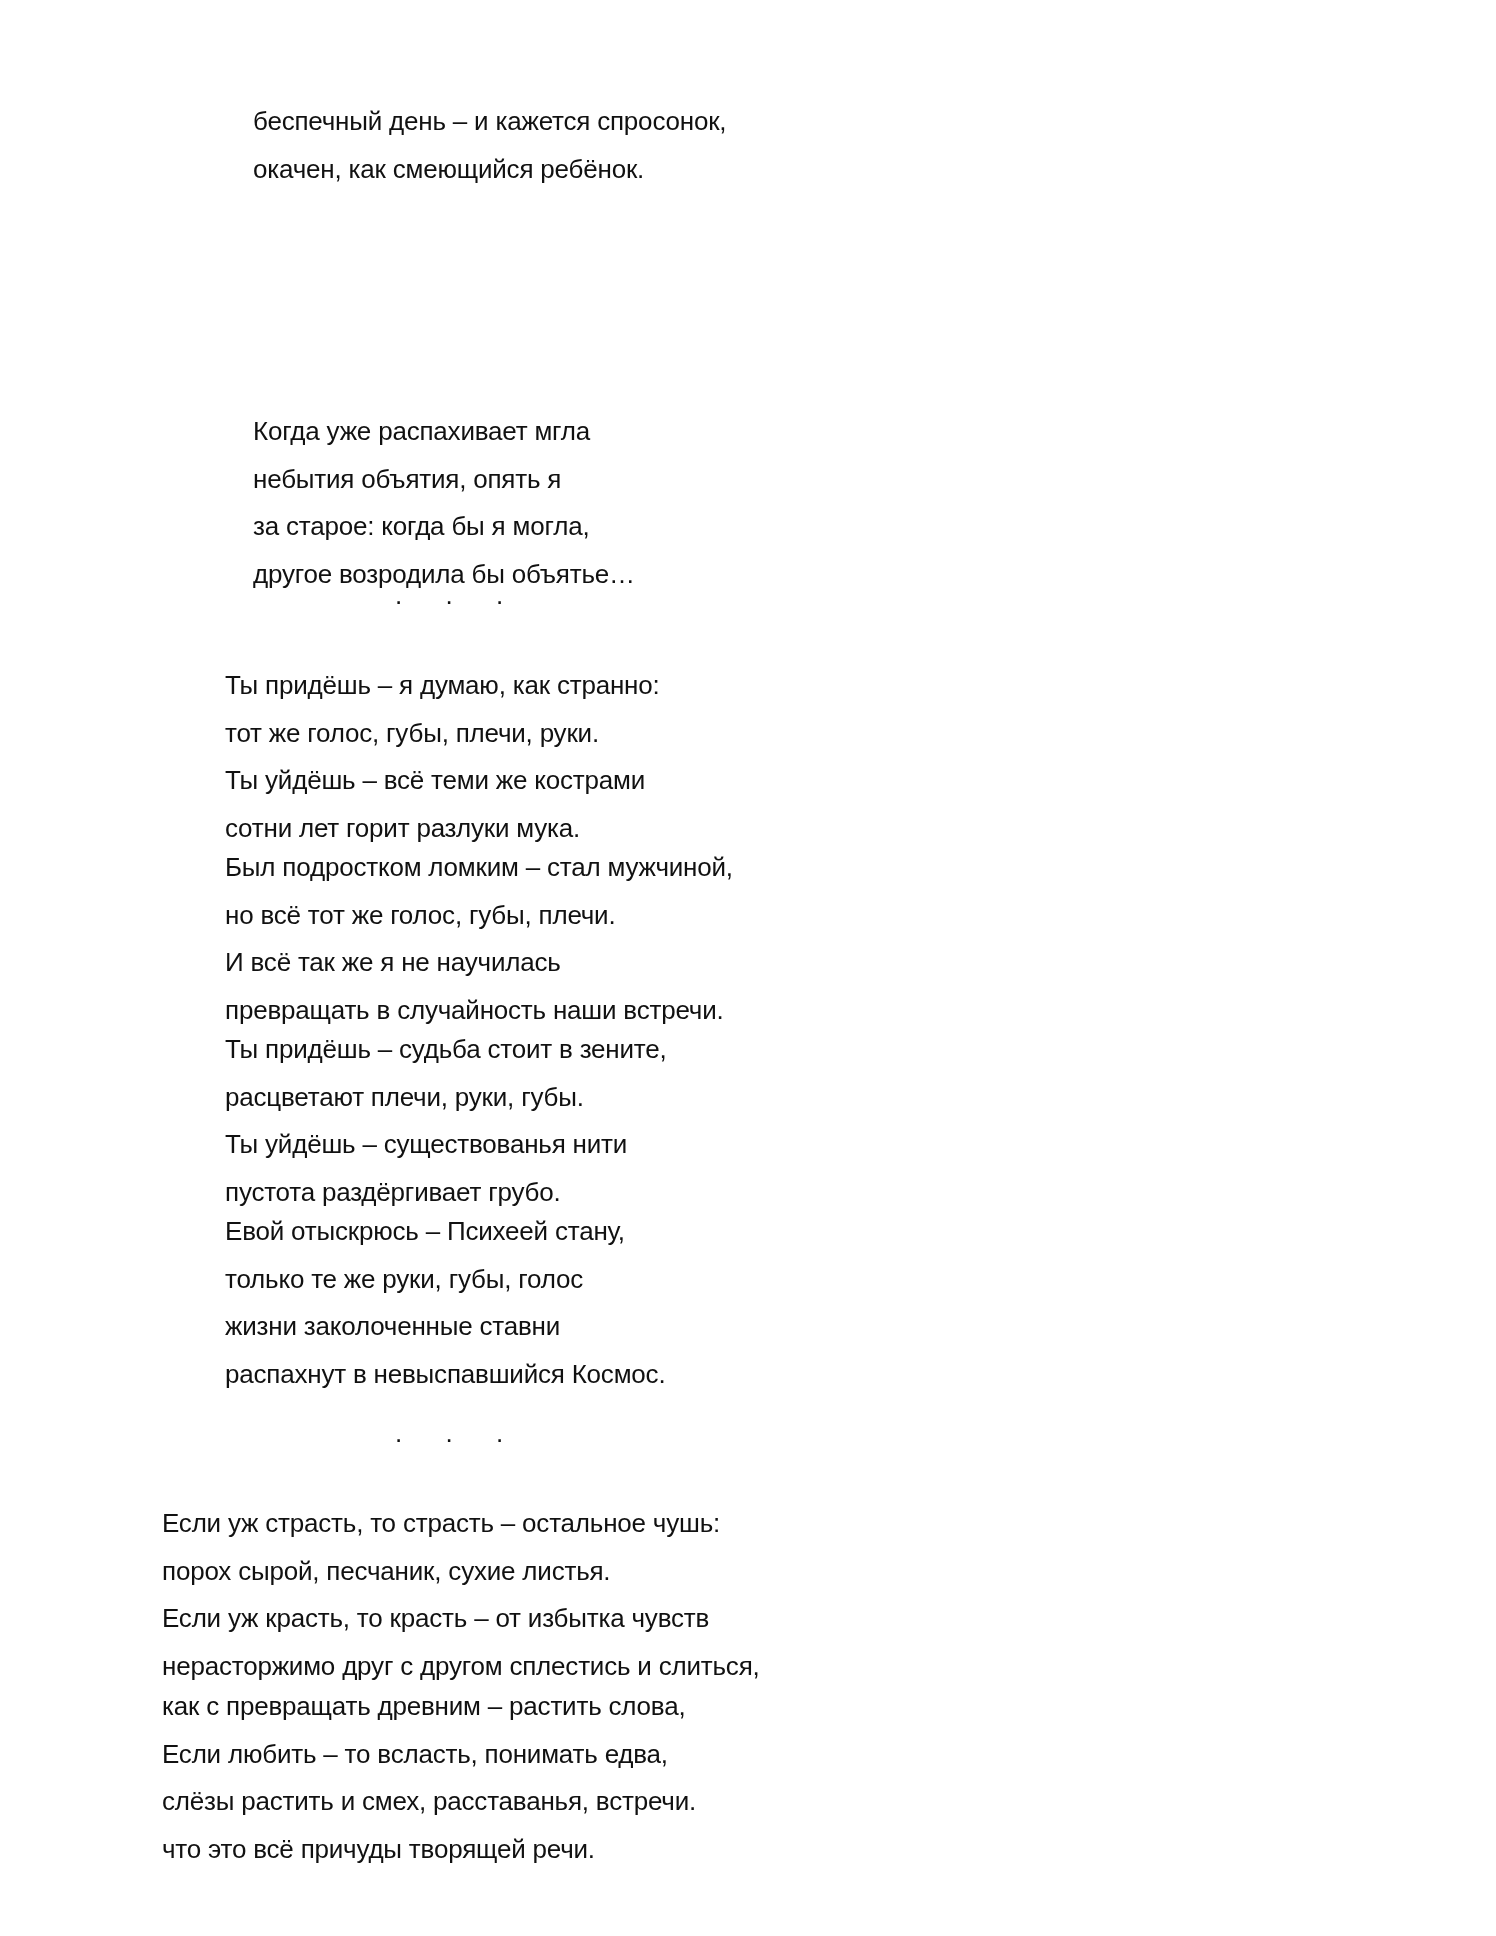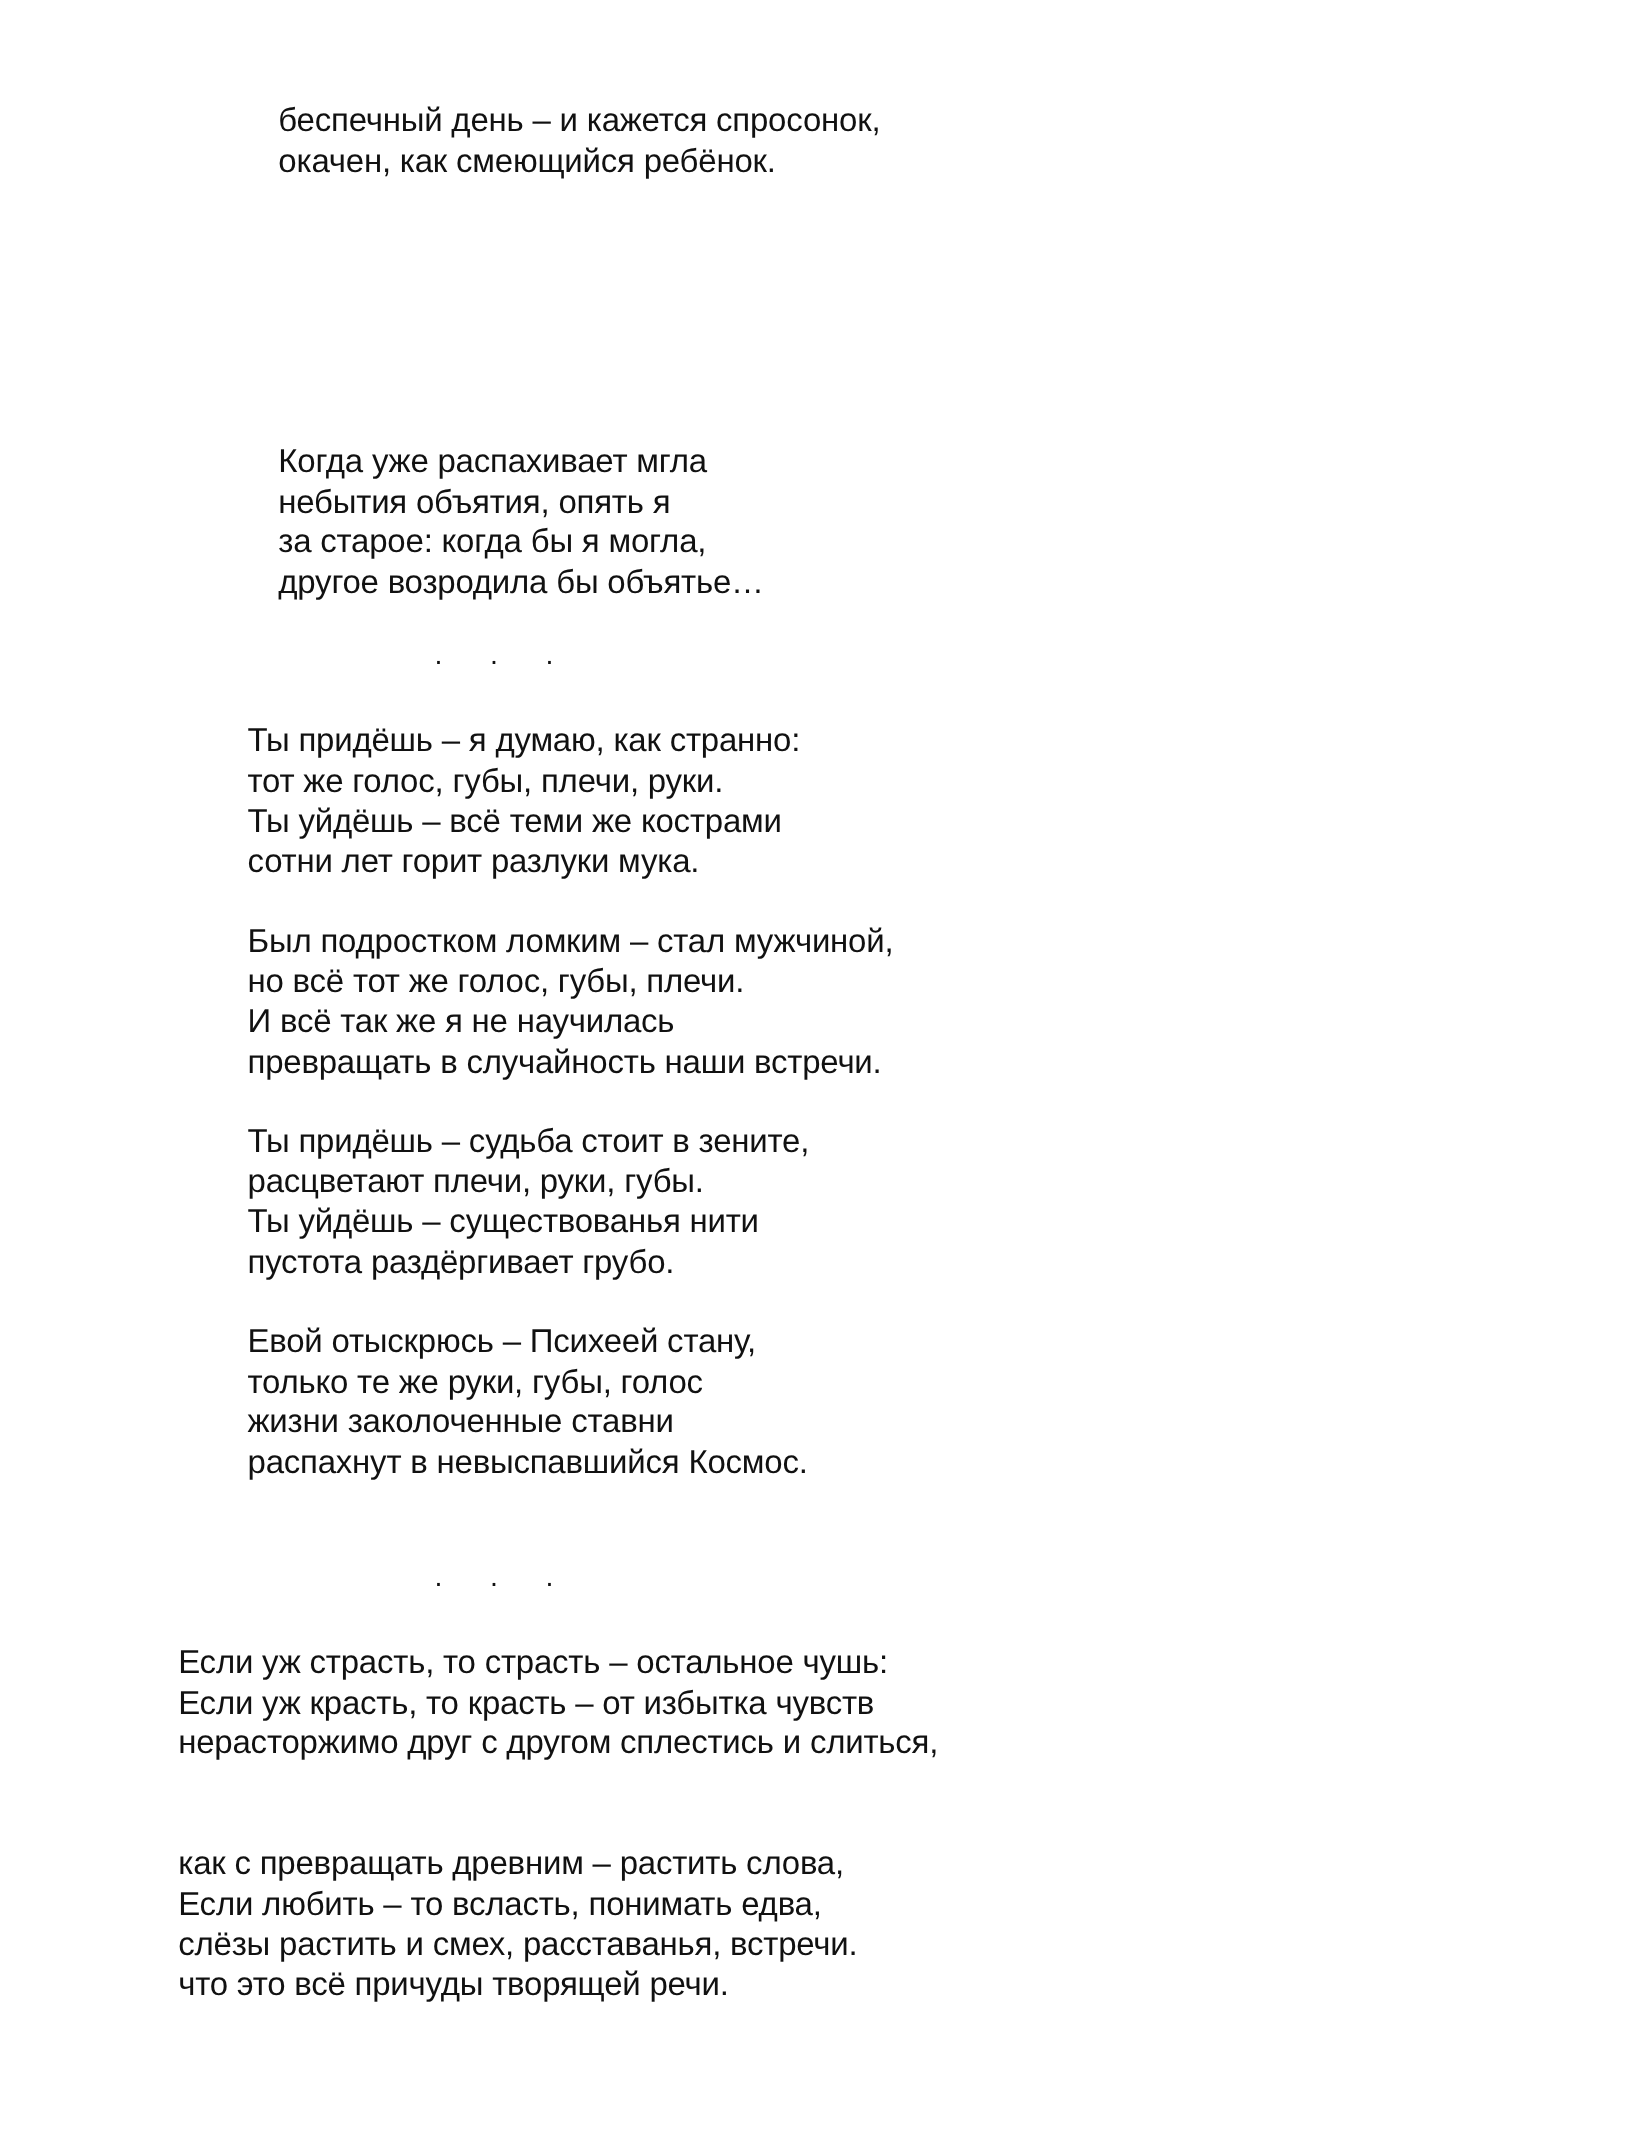--- a/index.html
+++ b/index.html
@@ -21,24 +21,25 @@
       width: 1496px;
       height: 1936px;
       background: #ffffff;
     }
     .stanza {
       position: absolute;
       margin: 0;
     }
     .line {
       display: block;
-      font-size: 30px;
+      font-size: 26px;
       line-height: 36.5px;
       white-space: nowrap;
       letter-spacing: -0.2px;
+      margin-top: 11px;
     }
     .sep {
       position: absolute;
       font-size: 26px;
       letter-spacing: 18px;
       white-space: nowrap;
     }
   </style>
 </head>
 <body>
@@ -85,20 +86,21 @@
     <span class="line">Евой отыскрюсь – Психеей стану,</span>
     <span class="line">только те же руки, губы, голос</span>
     <span class="line">жизни заколоченные ставни</span>
     <span class="line">распахнут в невыспавшийся Космос.</span>
   </div>
 
   <div class="sep" style="left:395px; top:1418px;">. . .</div>
 
   <div class="stanza" style="left:162px; top:1494px;">
     <span class="line">Если уж страсть, то страсть – остальное чушь:</span>
+    <span class="line">порох сырой, песчаник, сухие листья.</span>
     <span class="line">Если уж красть, то красть – от избытка чувств</span>
     <span class="line">нерасторжимо друг с другом сплестись и слиться,</span>
   </div>
 
   <div class="stanza" style="left:162px; top:1677px;">
     <span class="line">как с превращать древним – растить слова,</span>
     <span class="line">Если любить – то всласть, понимать едва,</span>
     <span class="line">слёзы растить и смех, расставанья, встречи.</span>
     <span class="line">что это всё причуды творящей речи.</span>
   </div>

